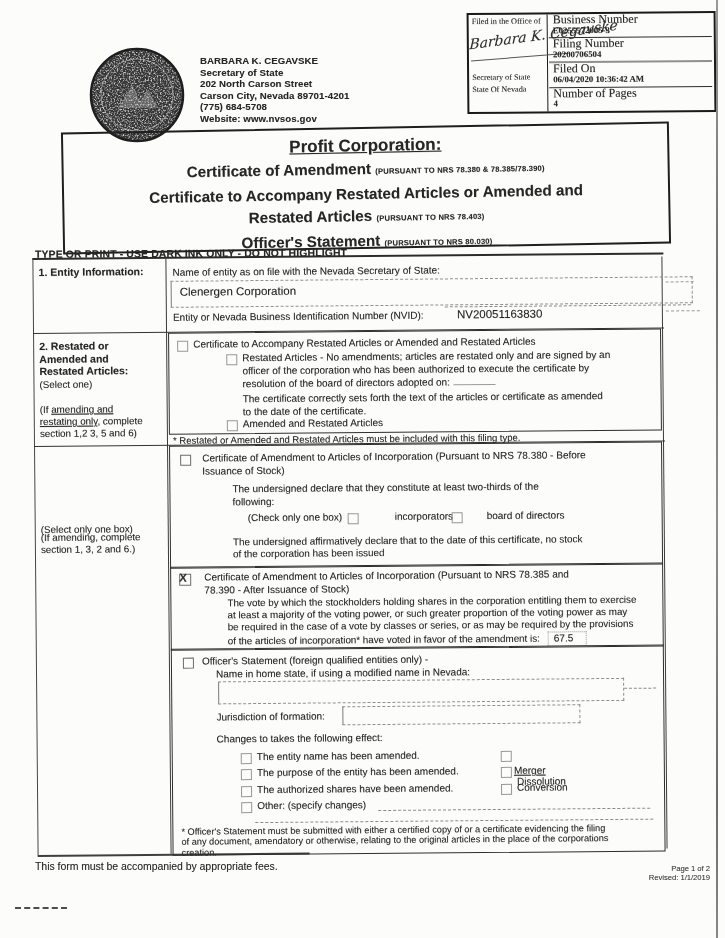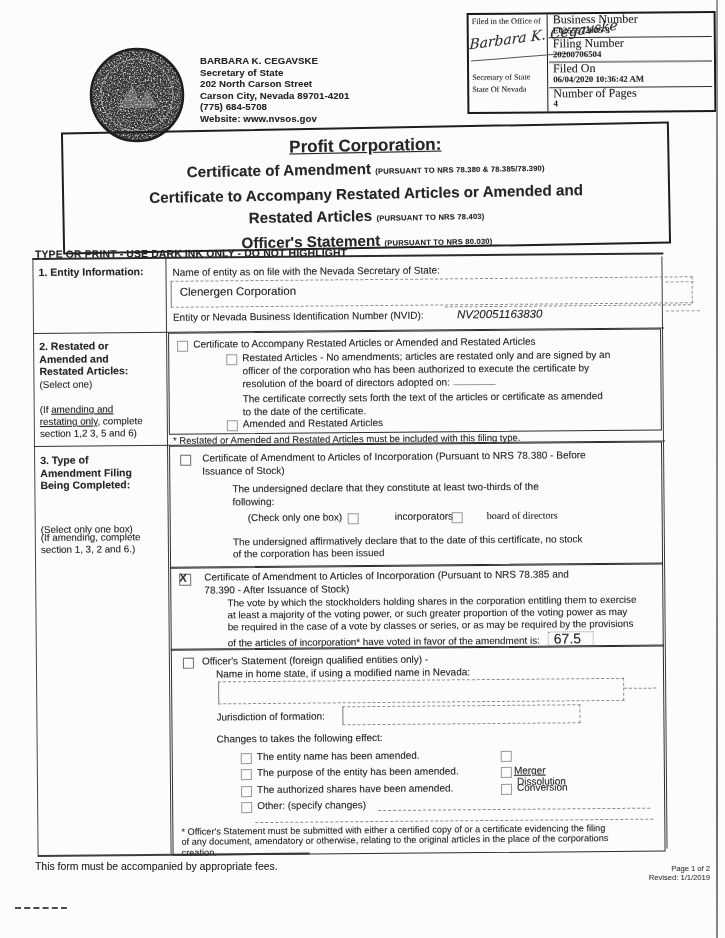--- a/index.html
+++ b/index.html
@@ -38,21 +38,21 @@
   .titlebox .ln{margin-top:3px;font-size:15.2px;font-weight:bold;line-height:19px;}
   .titlebox .note{font-size:7.6px;font-weight:bold;letter-spacing:0.2px;}
   .instruction{left:35px;top:248px;font-size:10.4px;font-weight:bold;letter-spacing:0.15px;transform:rotate(-0.3deg);}
 
   
   .table{left:35px;top:258px;width:631px;height:599px;transform:rotate(-0.5deg);transform-origin:0 300px;}
   .tl{position:absolute;}
   .fs10{font-size:10px;line-height:12.6px;}
   .fs105b{font-size:10.5px;line-height:12.6px;font-weight:bold;}
   .sectionbox{position:absolute;border:1.2px solid #2e2e2e;}
-  .votebox{display:inline-block;border:1px dotted #9a9a9a;padding:0 12px 1px 5px;margin-left:8px;font-size:14px;}
+  .votebox{display:inline-block;border:1px dotted #9a9a9a;padding:0 12px 1px 5px;margin-left:8px;font-size:10px;}
   .xmark{position:absolute;left:-1px;top:-3px;font-size:11.5px;font-weight:bold;color:#333;transform:rotate(3deg);}
   .notesm{font-size:9.8px;line-height:11.8px;}
 
   .footer-fees{left:35px;top:861px;font-size:10.4px;}
   .footer-page{left:598px;top:864px;width:112px;text-align:right;font-size:7.6px;line-height:9.2px;color:#3a3a3a;}
   .scanline-right{left:716px;top:0;width:2px;height:938px;background:linear-gradient(#9a9a9a,#6f6f6f 30%,#8f8f8f 55%,#6a6a6a 85%,#888);}
   .bottom-dash{left:15px;top:907px;width:52px;border-top:2.5px dashed #4d4d4d;}
   .artifact{border-top:1px dashed #999;height:0;}
 </style>
 </head>
@@ -137,21 +137,21 @@
     <div class="tl" style="left:0;top:188px;width:631px;border-top:1.5px solid #333;"></div>
     <div class="tl" style="left:0;top:597px;width:272px;border-top:2px solid #3f3f3f;"></div>
 
     <div class="tl fs105b" style="left:6px;top:8px;">1. Entity Information:</div>
     <div class="tl fs10" style="left:140px;top:10px;">Name of entity as on file with the Nevada Secretary of State:</div>
     <div class="tl inputbox" style="left:138px;top:24px;width:520px;height:25px;">
       <div style="padding:4px 0 0 8px;font-size:11.5px;">Clenergen Corporation</div>
     </div>
     <div class="tl dashline" style="left:412px;top:52px;width:246px;"></div>
     <div class="tl fs10" style="left:140px;top:55px;">Entity or Nevada Business Identification Number (NVID):</div>
-    <div class="tl" style="left:424px;top:54px;font-size:11.5px;font-style:italic;">NV20051163830</div>
+    <div class="tl" style="left:424px;top:54px;font-size:11.5px;">NV20051163830</div>
 
     <div class="tl fs105b" style="left:6px;top:82px;width:125px;">
       <div>2. Restated or</div>
       <div>Amended and</div>
       <div>Restated Articles:</div>
     </div>
     <div class="tl notesm" style="left:6px;top:121px;">(Select one)</div>
     <div class="tl notesm" style="left:6px;top:146px;width:126px;">
       <div><span>(If </span><u>amending and</u></div>
       <div><u>restating only</u><span>, complete</span></div>
@@ -169,46 +169,41 @@
       </div>
       <div class="fs10" style="position:absolute;left:73px;top:60px;width:420px;">
         <div>The certificate correctly sets forth the text of the articles or certificate as amended</div>
         <div>to the date of the certificate.</div>
       </div>
       <span class="cb" style="position:absolute;left:57px;top:87px;"></span>
       <div class="fs10" style="position:absolute;left:73px;top:85px;text-align:right;">Amended and Restated Articles</div>
     </div>
     <div class="tl" style="left:139px;top:178px;font-size:9.5px;">* Restated or Amended and Restated Articles must be included with this filing type.</div>
 
-    <div class="tl fs105b" style="left:6px;top:196px;width:128px;">
-      <div>3. Type of</div>
-      <div>Amendment Filing</div>
-      <div>Being Completed:</div>
-    </div>
     <div class="tl notesm" style="left:6px;top:234px;margin-top:32px;">(Select only one box)</div>
     <div class="tl notesm" style="left:6px;top:274px;width:128px;">
       <div>(If amending, complete</div>
       <div>section 1, 3, 2 and 6.)</div>
     </div>
 
     <div class="sectionbox" style="left:135px;top:189px;width:491px;height:121px;">
       <span class="cb dark" style="position:absolute;left:10px;top:8px;"></span>
       <div class="fs10" style="position:absolute;left:32px;top:6px;width:450px;">
         <div>Certificate of Amendment to Articles of Incorporation  (Pursuant to NRS 78.380 - Before</div>
         <div>Issuance of Stock)</div>
       </div>
       <div class="fs10" style="position:absolute;left:62px;top:37px;width:410px;">
         <div>The undersigned declare that they constitute at least two-thirds of the</div>
         <div>following:</div>
       </div>
       <div class="fs10" style="position:absolute;left:77px;top:66px;">(Check only one box)</div>
       <span class="cb" style="position:absolute;left:177px;top:68px;"></span>
       <div class="fs10" style="position:absolute;left:200px;top:66px;margin-left:24px;">incorporators</div>
       <span class="cb" style="position:absolute;left:281px;top:68px;"></span>
-      <div class="fs10" style="position:absolute;left:316px;top:66px;font-family:Liberation Serif, serif;">board of directors</div>
+      <div class="fs10" style="position:absolute;left:316px;top:66px;">board of directors</div>
       <div style="position:absolute;left:62px;top:90px;width:450px;font-size:9.9px;line-height:12.4px;">
         <div>The undersigned affirmatively declare that to the date of this certificate, no stock</div>
         <div>of the corporation has been issued</div>
       </div>
     </div>
 
     <div class="sectionbox" style="left:135px;top:310px;width:491px;height:82px;">
       <span class="cb dark" style="position:absolute;left:8px;top:6px;width:10px;height:10px;">
         <span class="xmark">X</span>
       </span>

